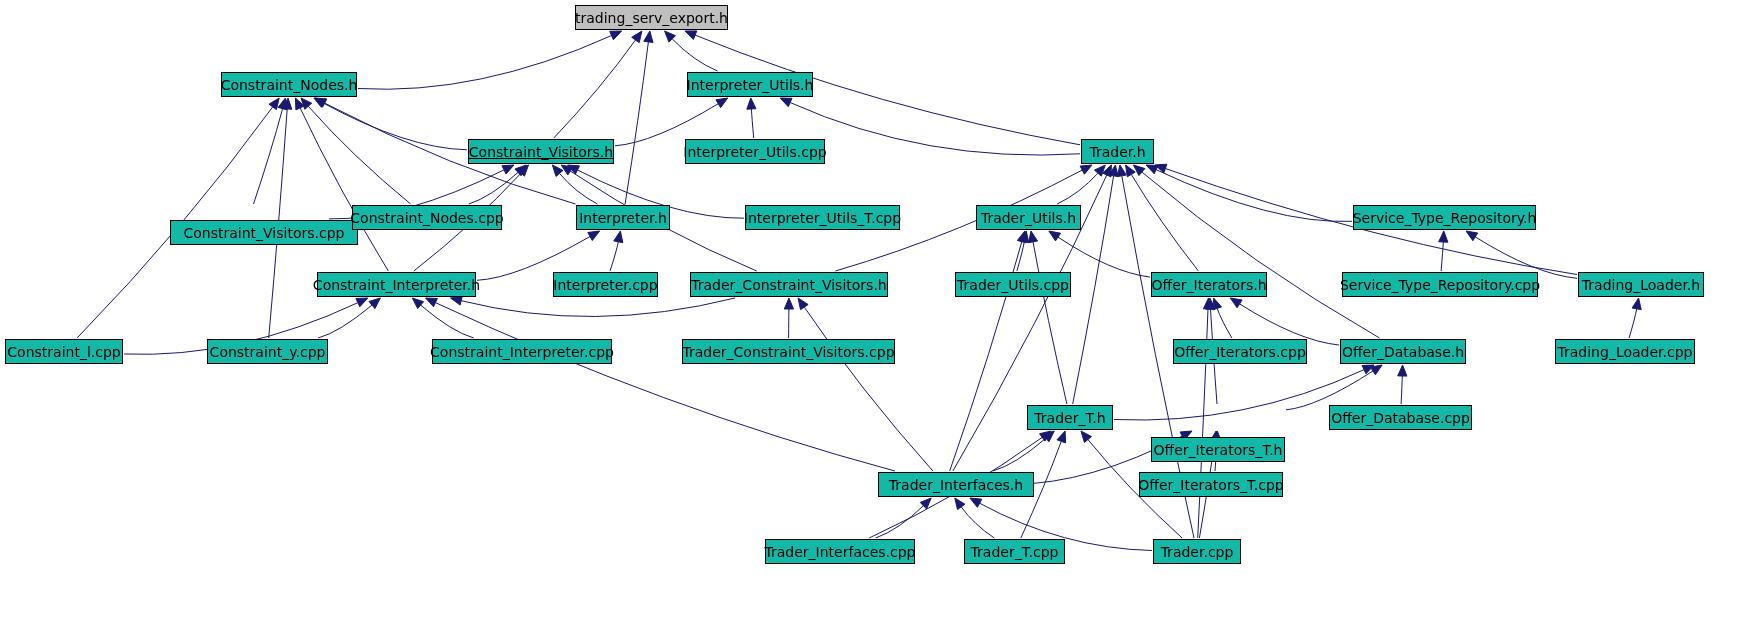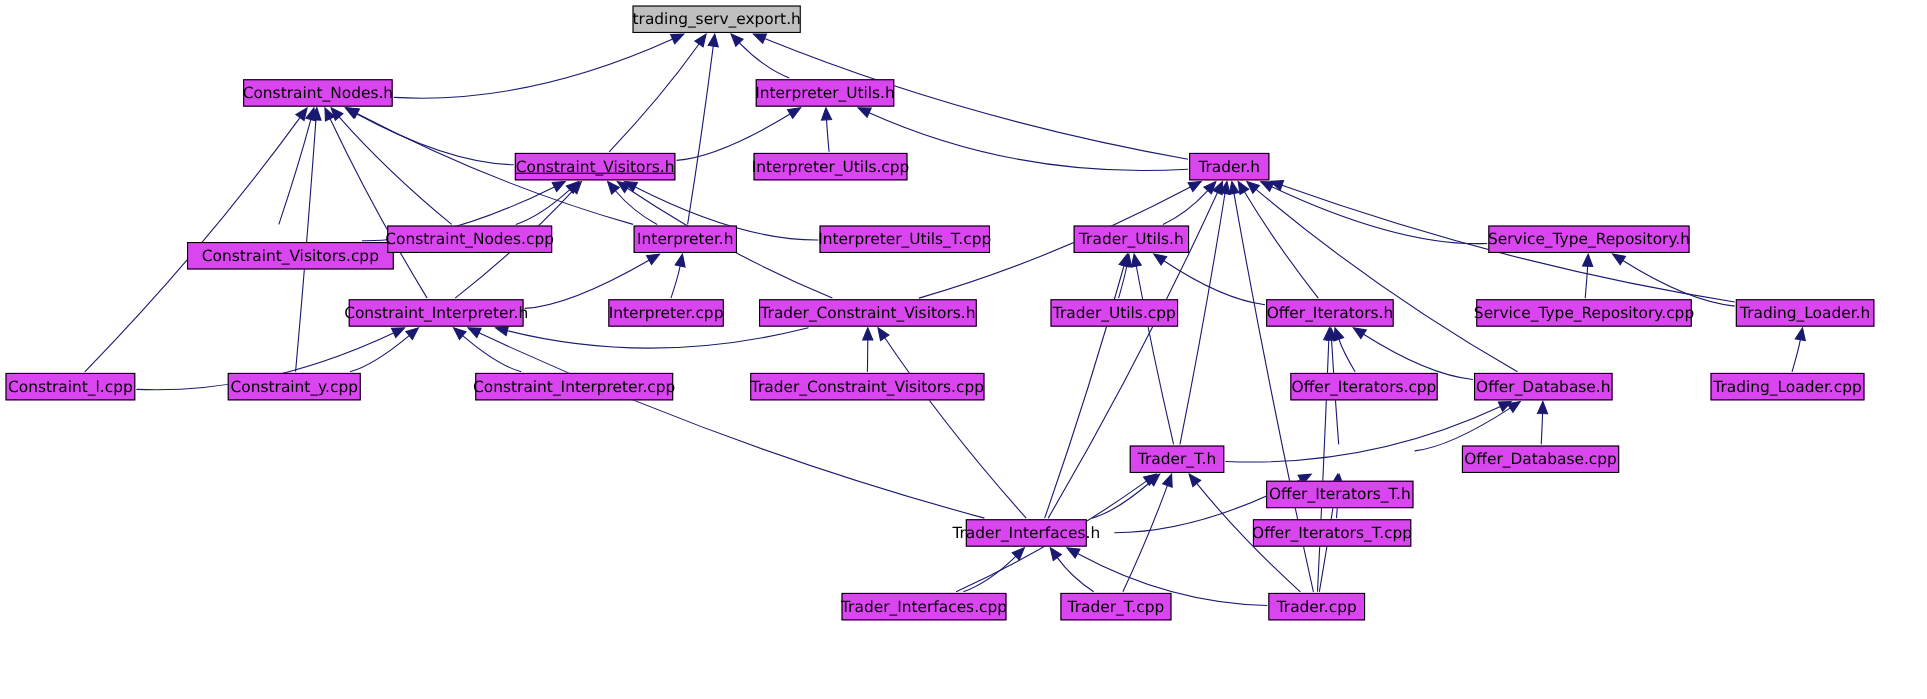--- a/index.html
+++ b/index.html
@@ -21,21 +21,21 @@
     left: 0;
     top: 0;
     width: 1752px;
     height: 635px;
     pointer-events: none;
   }
   .node {
     position: absolute;
     box-sizing: border-box;
     border: 1px solid #000000;
-    background: #d946ef;
+    background: #14b8a6;
     color: #000000;
     font-size: 14px;
     line-height: 1;
     white-space: nowrap;
     display: flex;
     align-items: center;
     justify-content: center;
     letter-spacing: 0px;
     height: 25px;
     cursor: pointer;
@@ -263,21 +263,21 @@
     </div>
     <div class="node" style="left: 1027px; top: 405px; width: 86px;">
       <span>Trader_T.h</span>
     </div>
     <div class="node" style="left: 1151px; top: 405px; width: 134px; margin-top: 32px;">
       <span>Offer_Iterators_T.h</span>
     </div>
     <div class="node" style="left: 1139px; top: 472px; width: 144px;">
       <span>Offer_Iterators_T.cpp</span>
     </div>
-    <div class="node" style="left: 878px; top: 472px; width: 110px; text-align: center;">
+    <div class="node" style="left: 878px; top: 472px; width: 156px; text-align: center;">
       <span>Trader_Interfaces.h</span>
     </div>
     <div class="node" style="left: 765px; top: 539px; width: 150px;">
       <span>Trader_Interfaces.cpp</span>
     </div>
     <div class="node" style="left: 964px; top: 539px; width: 101px;">
       <span>Trader_T.cpp</span>
     </div>
     <div class="node" style="left: 1153px; top: 539px; width: 88px;">
       <span>Trader.cpp</span>

